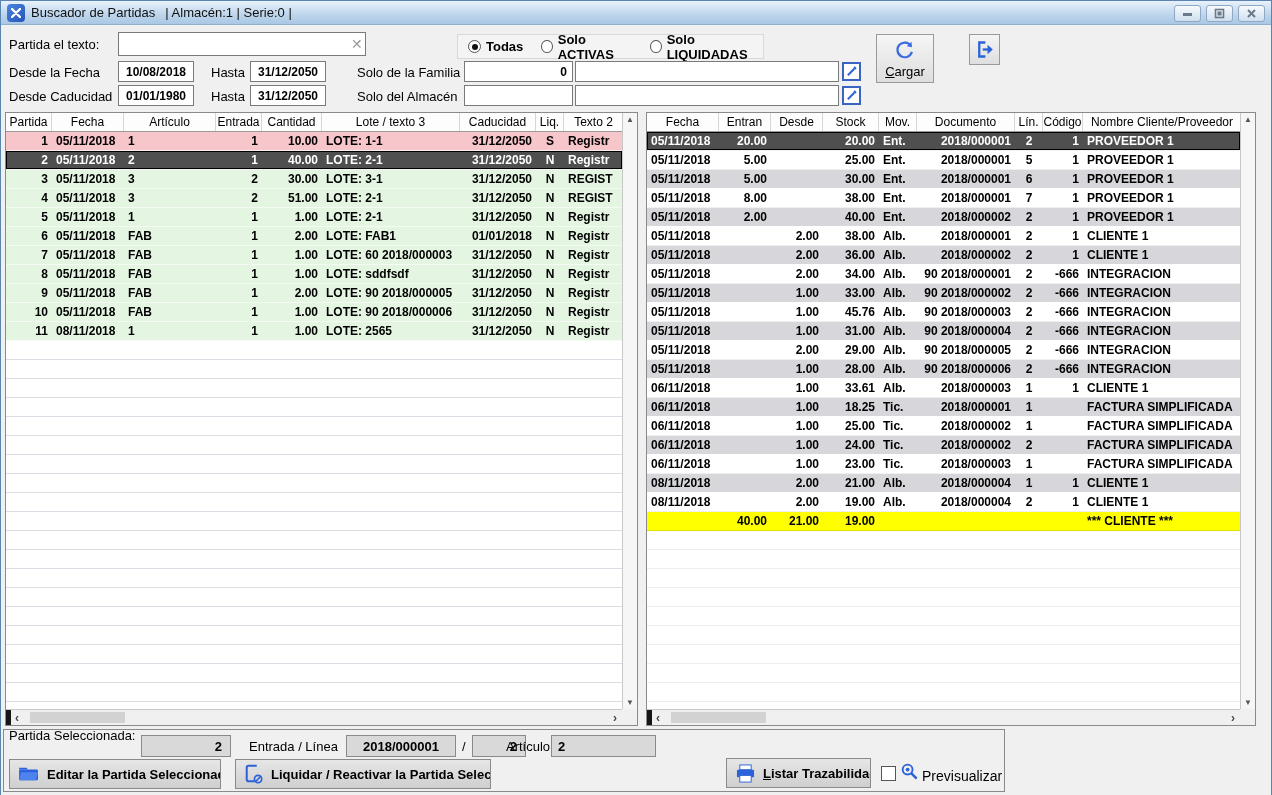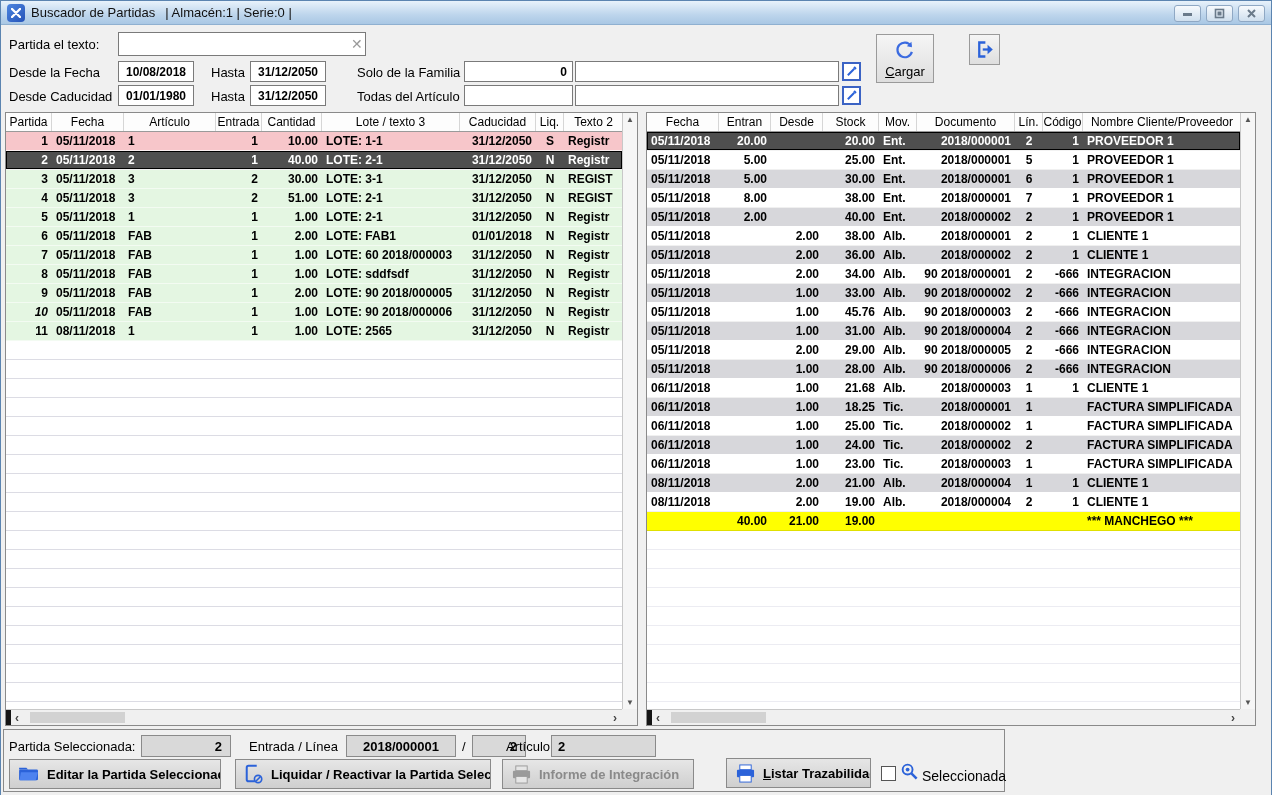--- a/index.html
+++ b/index.html
@@ -119,33 +119,49 @@
     <div class="lbl" style="left:8px;top:40px">Desde la Fecha</div>
     <div class="tbox center" style="left:117px;top:36px;width:76px;height:21px">10/08/2018</div>
     <div class="lbl" style="left:210px;top:40px">Hasta</div>
     <div class="tbox center" style="left:249px;top:36px;width:76px;height:21px">31/12/2050</div>
 
     <div class="lbl" style="left:8px;top:64px">Desde Caducidad</div>
     <div class="tbox center" style="left:117px;top:60px;width:76px;height:21px">01/01/1980</div>
     <div class="lbl" style="left:210px;top:64px">Hasta</div>
     <div class="tbox center" style="left:249px;top:60px;width:76px;height:21px">31/12/2050</div>
 
+    <div class="radiogroup">
+      <span class="radio-item">
+        <span class="radio-circ">
+            <span class="radio-dot"></span>
+          </span>
+        <span>Todas</span>
+      </span>
+      <span class="radio-item">
+        <span class="radio-circ"></span>
+        <span>Solo ACTIVAS</span>
+      </span>
+      <span class="radio-item">
+        <span class="radio-circ"></span>
+        <span>Solo LIQUIDADAS</span>
+      </span>
+    </div>
 
     <div class="lbl" style="left:356px;top:40px">Solo de la Familia</div>
     <div class="tbox right" style="left:463px;top:36px;width:109px;height:21px">0</div>
     <div class="tbox left" style="left:574px;top:36px;width:264px;height:21px"></div>
     <div class="pencilbtn" style="left:841px;top:37px">
       <svg viewBox="0 0 12 12" width="11" height="11">
           <path d="M2 10 L9 3" stroke="#2b62d9" stroke-width="2.2"></path>
           <path d="M9 3 l1.6-1.6" stroke="#2b62d9" stroke-width="3"></path>
         </svg>
       <span></span>
     </div>
 
-    <div class="lbl" style="left:356px;top:64px">Todas del Artículo</div>
+    <div class="lbl" style="left:356px;top:64px">Solo del Almacén</div>
     <div class="tbox right" style="left:463px;top:60px;width:109px;height:21px"></div>
     <div class="tbox left" style="left:574px;top:60px;width:264px;height:21px"></div>
     <div class="pencilbtn" style="left:841px;top:61px">
       <svg viewBox="0 0 12 12" width="11" height="11">
           <path d="M2 10 L9 3" stroke="#2b62d9" stroke-width="2.2"></path>
           <path d="M9 3 l1.6-1.6" stroke="#2b62d9" stroke-width="3"></path>
         </svg>
       <span></span>
     </div>
 
@@ -276,21 +292,21 @@
           <div class="td" style="width: 72px; text-align: left;">05/11/2018</div>
           <div class="td" style="width: 92px; text-align: left;">FAB</div>
           <div class="td" style="width: 46px; text-align: right;">1</div>
           <div class="td" style="width: 60px; text-align: right;">2.00</div>
           <div class="td" style="width: 138px; text-align: left;">LOTE: 90 2018/000005</div>
           <div class="td" style="width: 76px; text-align: right;">31/12/2050</div>
           <div class="td" style="width: 28px; text-align: center;">N</div>
           <div class="td" style="width: 60px; text-align: left;">Registr</div>
         </div>
         <div class="tr st-activa">
-          <div class="td" style="width: 46px; text-align: right; font-style: italic;">10</div>
+          <div class="td" style="width: 46px; text-align: right;">10</div>
           <div class="td" style="width: 72px; text-align: left;">05/11/2018</div>
           <div class="td" style="width: 92px; text-align: left;">FAB</div>
           <div class="td" style="width: 46px; text-align: right;">1</div>
           <div class="td" style="width: 60px; text-align: right;">1.00</div>
           <div class="td" style="width: 138px; text-align: left;">LOTE: 90 2018/000006</div>
           <div class="td" style="width: 76px; text-align: right;">31/12/2050</div>
           <div class="td" style="width: 28px; text-align: center;">N</div>
           <div class="td" style="width: 60px; text-align: left;">Registr</div>
         </div>
         <div class="tr st-activa">
@@ -691,21 +707,21 @@
           <div class="td" style="width: 38px; text-align: left;">Alb.</div>
           <div class="td" style="width: 98px; text-align: right;">90 2018/000006</div>
           <div class="td" style="width: 28px; text-align: center;">2</div>
           <div class="td" style="width: 40px; text-align: right;">-666</div>
           <div class="td" style="width: 159px; text-align: left;">INTEGRACION</div>
         </div>
         <div class="tr row-white">
           <div class="td" style="width: 72px; text-align: left;">06/11/2018</div>
           <div class="td" style="width: 52px; text-align: right;"></div>
           <div class="td" style="width: 52px; text-align: right;">1.00</div>
-          <div class="td" style="width: 56px; text-align: right;">21.68</div>
+          <div class="td" style="width: 56px; text-align: right;">33.61</div>
           <div class="td" style="width: 38px; text-align: left;">Alb.</div>
           <div class="td" style="width: 98px; text-align: right;">2018/000003</div>
           <div class="td" style="width: 28px; text-align: center;">1</div>
           <div class="td" style="width: 40px; text-align: right;">1</div>
           <div class="td" style="width: 159px; text-align: left;">CLIENTE 1</div>
         </div>
         <div class="tr row-gray">
           <div class="td" style="width: 72px; text-align: left;">06/11/2018</div>
           <div class="td" style="width: 52px; text-align: right;"></div>
           <div class="td" style="width: 52px; text-align: right;">1.00</div>
@@ -773,21 +789,21 @@
         </div>
         <div class="tr row-totals">
           <div class="td" style="width: 72px; text-align: left;"></div>
           <div class="td" style="width: 52px; text-align: right;">40.00</div>
           <div class="td" style="width: 52px; text-align: right;">21.00</div>
           <div class="td" style="width: 56px; text-align: right;">19.00</div>
           <div class="td" style="width: 38px; text-align: left;"></div>
           <div class="td" style="width: 98px; text-align: right;"></div>
           <div class="td" style="width: 28px; text-align: center;"></div>
           <div class="td" style="width: 40px; text-align: right;"></div>
-          <div class="td" style="width: 159px; text-align: left;">*** MANCHEGO ***</div>
+          <div class="td" style="width: 159px; text-align: left;">*** CLIENTE ***</div>
         </div>
         <div class="tr row-empty faint">
           <div class="td" style="width: 72px; text-align: left;"></div>
           <div class="td" style="width: 52px; text-align: right;"></div>
           <div class="td" style="width: 52px; text-align: right;"></div>
           <div class="td" style="width: 56px; text-align: right;"></div>
           <div class="td" style="width: 38px; text-align: left;"></div>
           <div class="td" style="width: 98px; text-align: right;"></div>
           <div class="td" style="width: 28px; text-align: center;"></div>
           <div class="td" style="width: 40px; text-align: right;"></div>
@@ -902,21 +918,21 @@
       <span class="hs-arr" style="left:9px">‹</span>
       <div class="hs-thumb"></div>
       <span class="hs-arr" style="right:5px">›</span>
     </div>
     <div class="corner"></div>
   </div>
 
   <div class="footer">
     <div class="panelbox"></div>
 
-    <div class="lbl" style="left:8px;top:11px">Partida Seleccionada:</div>
+    <div class="lbl" style="left:8px;top:0">Partida Seleccionada:</div>
     <div class="fbox" style="left:140px;top:7px;width:90px;justify-content:flex-end;padding-right:8px">2</div>
 
     <div class="lbl" style="left:248px;top:11px">Entrada / Línea</div>
     <div class="fbox" style="left:345px;top:7px;width:110px;justify-content:center">2018/000001</div>
     <div class="lbl" style="left:461px;top:11px">/</div>
     <div class="fbox" style="left:471px;top:7px;width:54px;justify-content:flex-end;padding-right:8px">2</div>
 
     <div class="lbl" style="left:505px;top:11px">Artículo</div>
     <div class="fbox" style="left:550px;top:7px;width:105px;padding-left:6px">2</div>
 
@@ -935,46 +951,36 @@
       <span class="icon">
         <svg viewBox="0 0 22 22" width="20" height="20" fill="none" stroke="#2b62d9">
           <path d="M14 2 H5 a2 2 0 0 0 -2 2 V17 a2 2 0 0 0 2 2 H12" stroke-width="2.2"></path>
           <circle cx="15.5" cy="16.5" r="4" stroke-width="1.8"></circle>
           <line x1="12.8" y1="19.2" x2="18.2" y2="13.8" stroke-width="1.8"></line>
         </svg>
       </span>
       <span>Liquidar / Reactivar la Partida Seleccionad</span>
     </div>
 
-    <div class="btn disabled" style="left:501px;top:31px;width:192px">
-      <span class="icon">
-        <svg viewBox="0 0 22 20" width="21" height="19">
-          <rect x="5" y="1" width="12" height="5" fill="#e6e6e6" stroke="#9a9a9a"></rect>
-          <rect x="2" y="6" width="18" height="8" rx="1" fill="#9a9a9a"></rect>
-          <rect x="5" y="12" width="12" height="7" fill="#e6e6e6" stroke="#9a9a9a"></rect>
-        </svg>
-      </span>
-      <span>Informe de Integración</span>
-    </div>
 
     <div class="btn" style="left:725px;top:30px;width:145px">
       <span class="icon">
         <svg viewBox="0 0 22 20" width="21" height="19">
           <rect x="5" y="1" width="12" height="5" fill="#fff" stroke="#2b62d9"></rect>
           <rect x="2" y="6" width="18" height="8" rx="1" fill="#2b62d9"></rect>
           <rect x="5" y="12" width="12" height="7" fill="#fff" stroke="#2b62d9"></rect>
         </svg>
       </span>
       <span><span class="u">L</span><span>istar Trazabilidad</span></span>
     </div>
 
     <div class="checkbox" style="left:880px;top:38px"></div>
     <span class="icon" style="position:absolute;left:899px;top:34px">
       <svg viewBox="0 0 20 20" width="19" height="19" fill="none" stroke="#2b62d9">
         <circle cx="8" cy="8" r="5.2" stroke-width="2"></circle>
         <circle cx="8" cy="8" r="2" fill="#2b62d9" stroke="none"></circle>
         <line x1="12" y1="12" x2="17.5" y2="17.5" stroke-width="2.6"></line>
       </svg>
     </span>
-    <div class="lbl" style="left:921px;top:40px;font-size:14px">Seleccionada</div>
+    <div class="lbl" style="left:921px;top:40px;font-size:14px">Previsualizar</div>
   </div>
 
 </div>
 
 </body></html>

